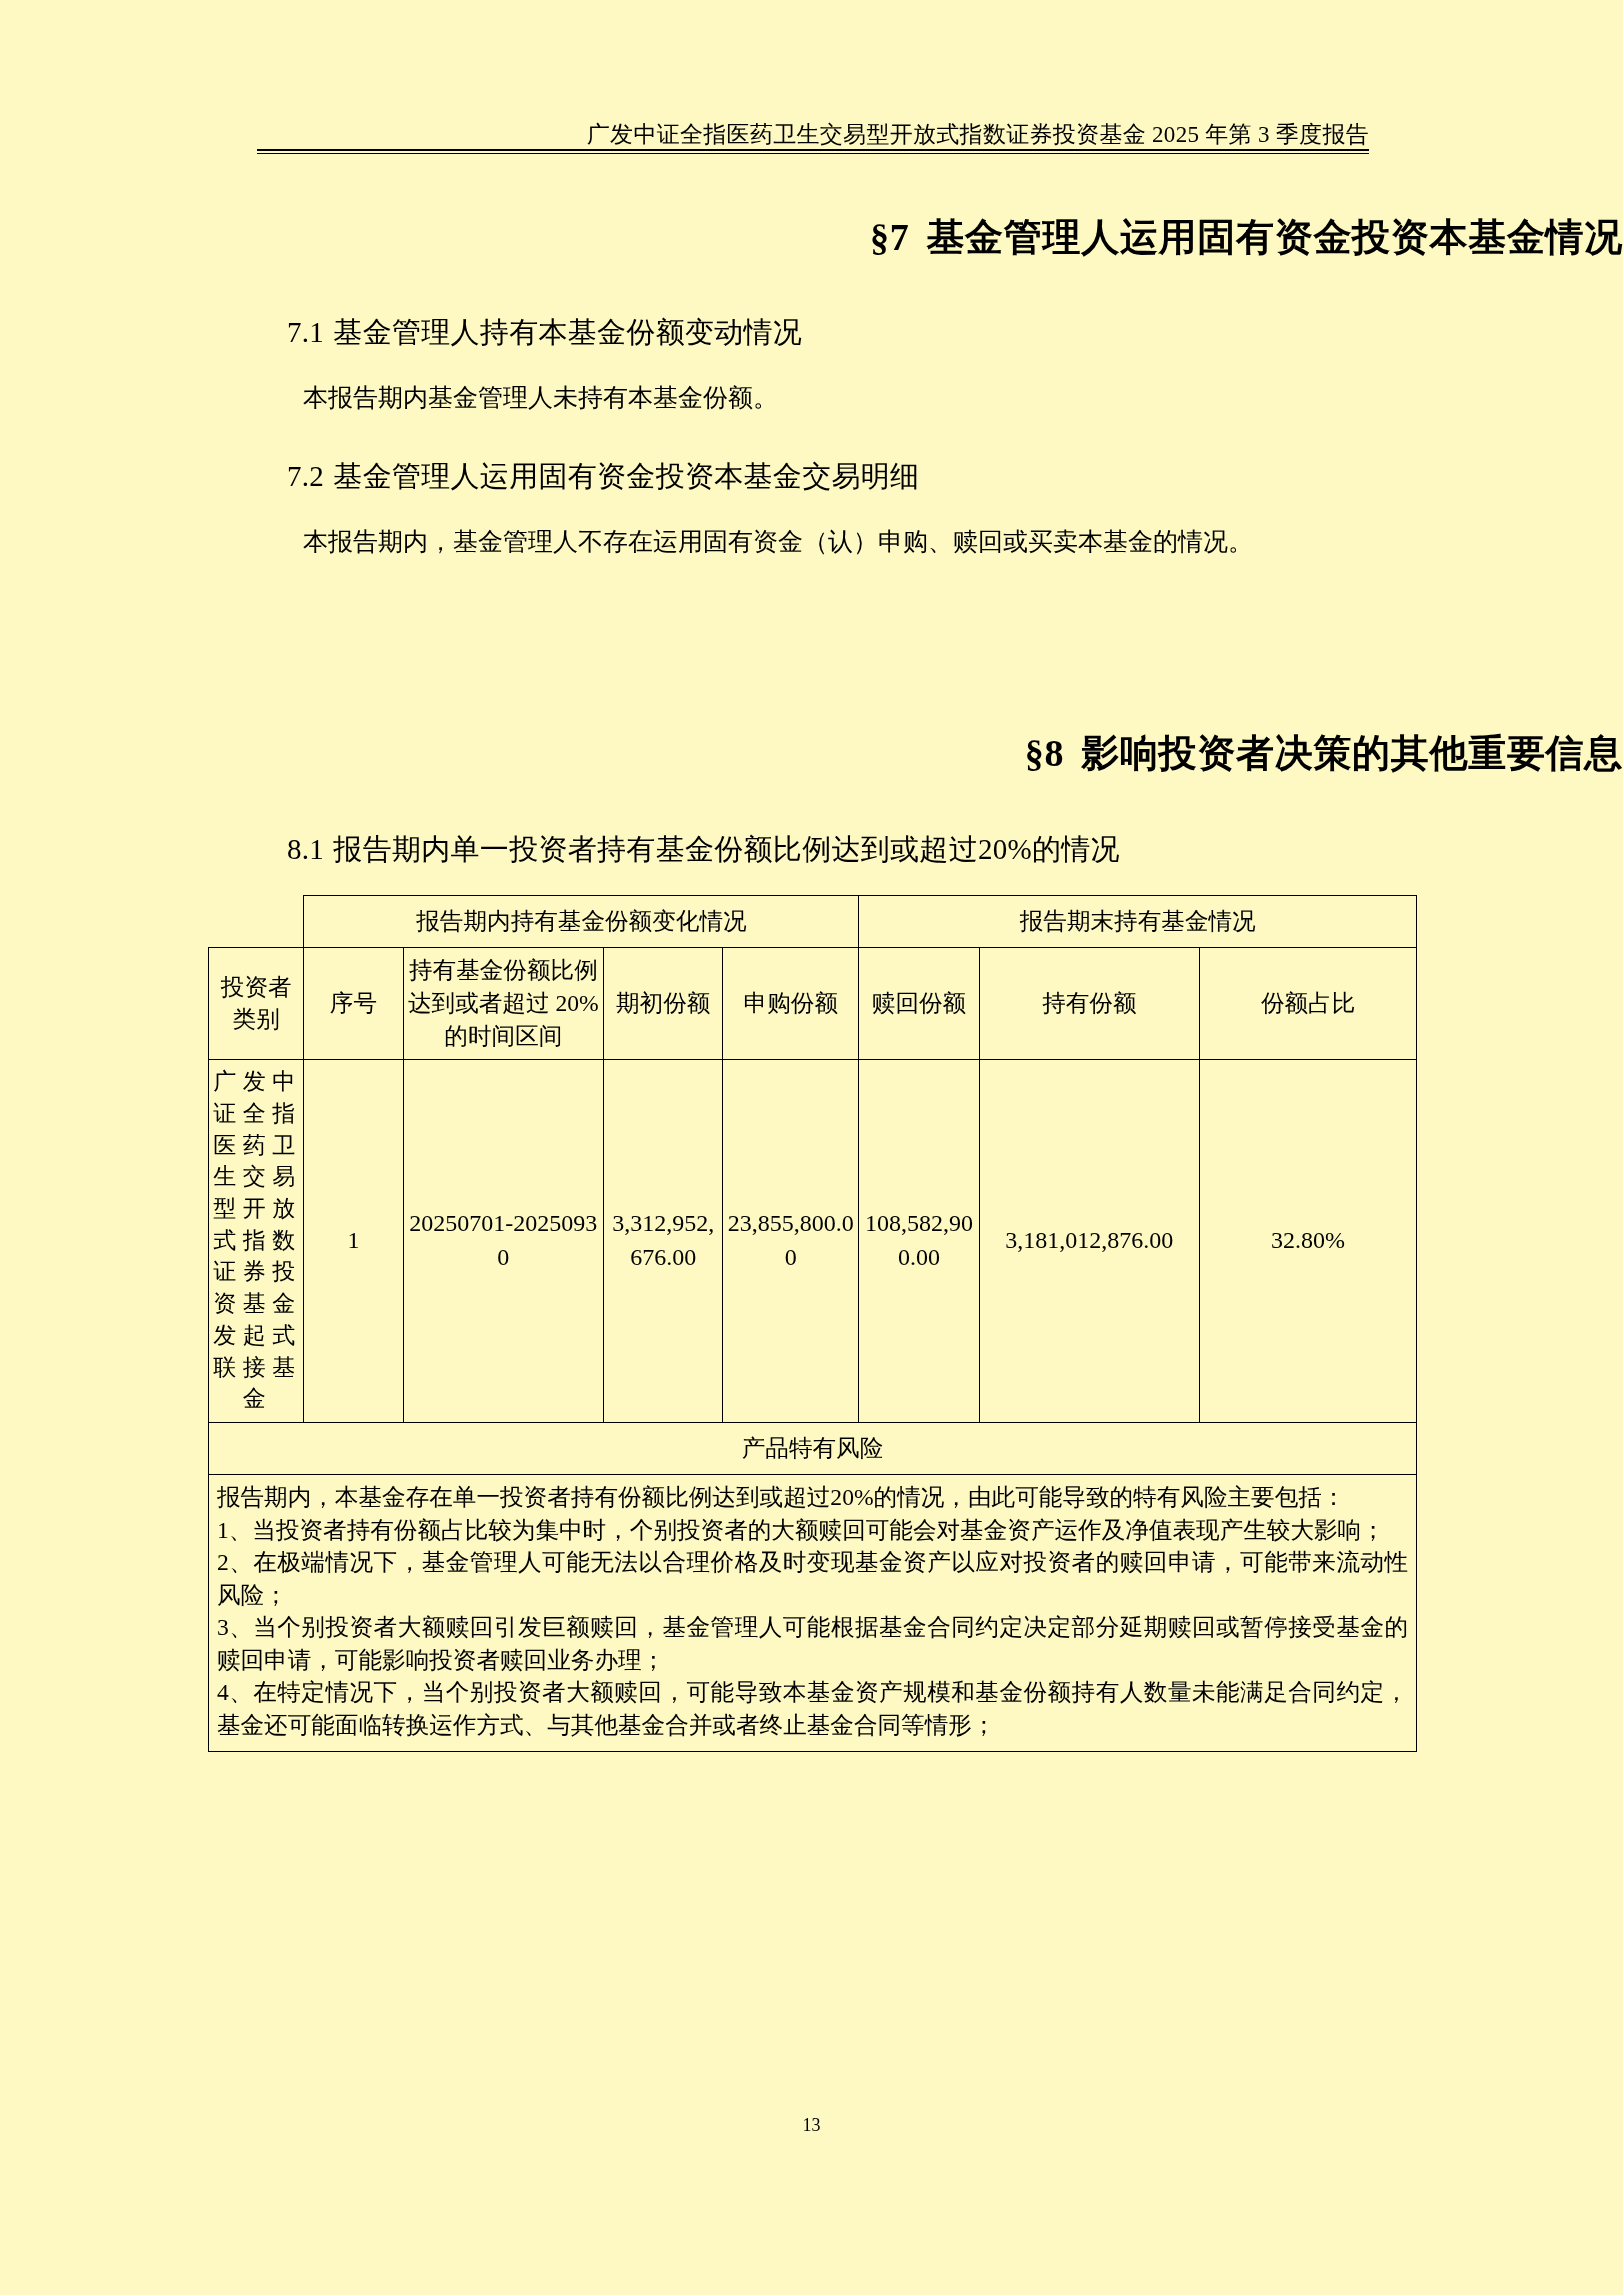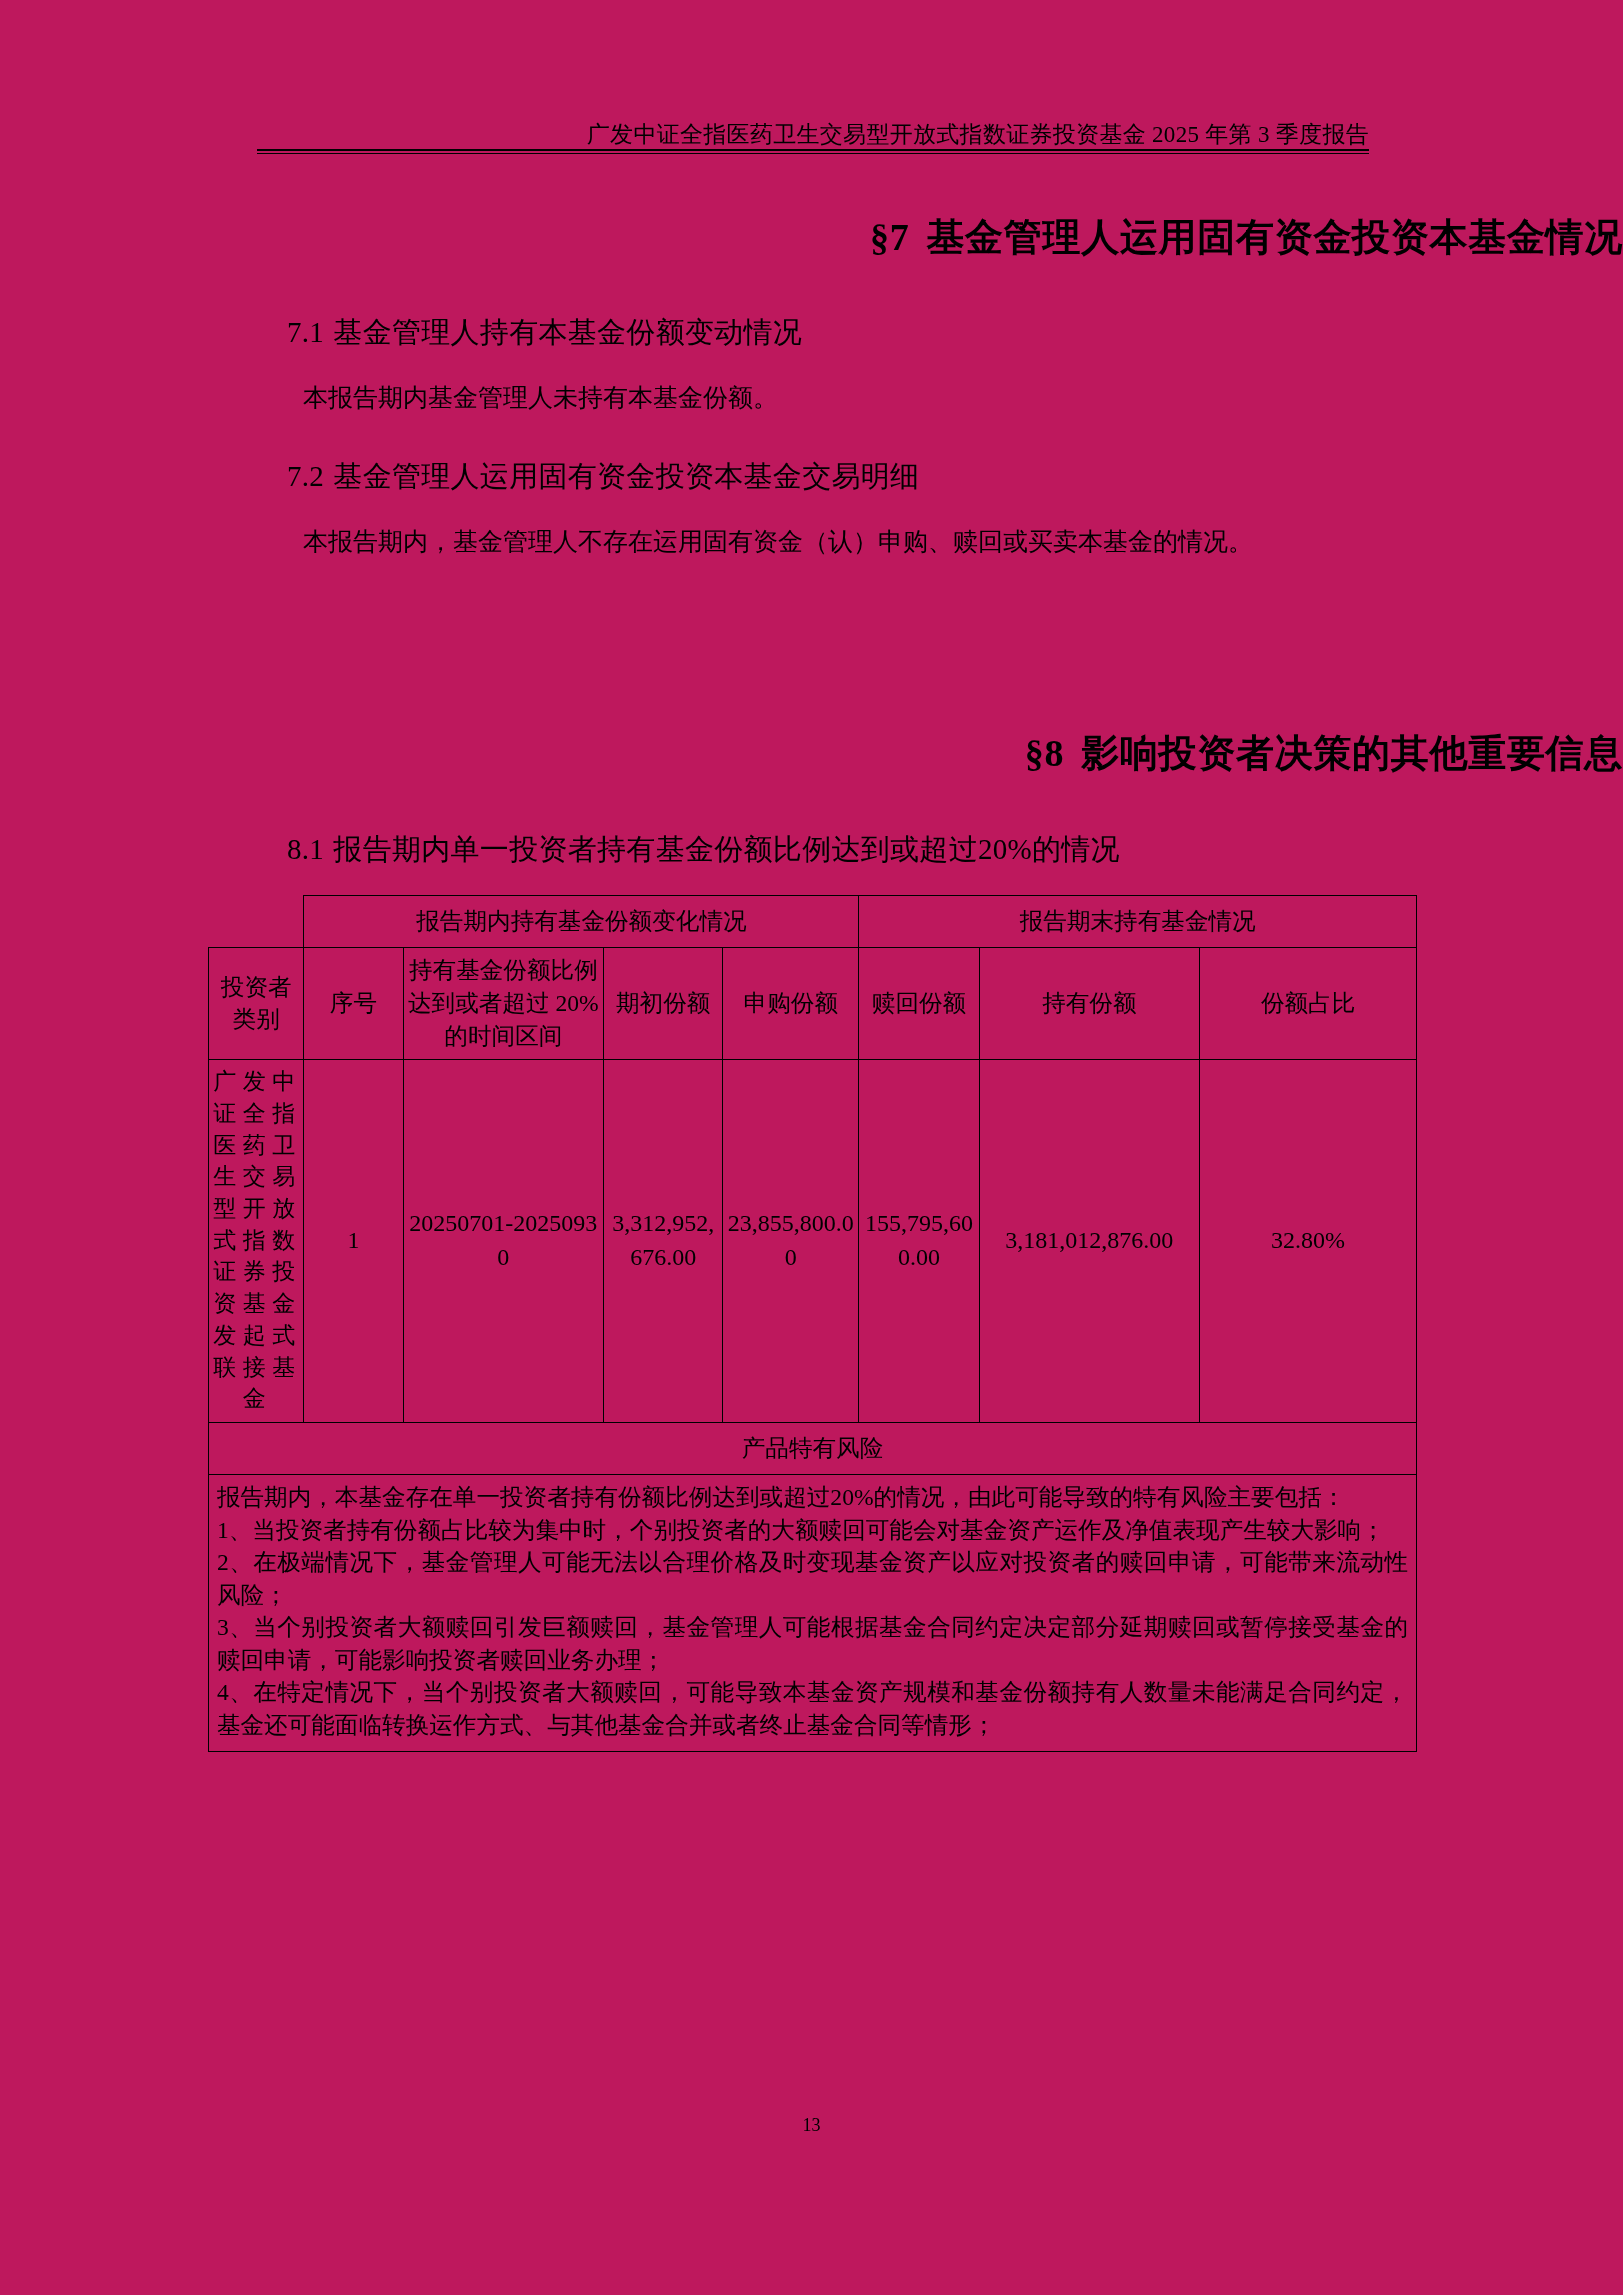--- a/index.html
+++ b/index.html
@@ -5,21 +5,21 @@
 <style>
   html, body {
     margin: 0;
     padding: 0;
     background: #ffffff;
   }
   .page {
     position: relative;
     width: 1623px;
     height: 2295px;
-    background: #be185d;
+    background: #fef9c3;
     font-family: "Liberation Serif", "DejaVu Serif", serif;
     color: #000000;
     box-sizing: border-box;
     overflow: hidden;
   }
   
   .running-header {
     position: absolute;
     left: 257px;
     top: 119px;
@@ -206,21 +206,21 @@
         <td class="col-head">赎回份额</td>
         <td class="col-head">持有份额</td>
         <td class="col-head">份额占比</td>
       </tr>
       <tr>
         <td class="cat-cell">广发中证全指医药卫生交易型开放式指数证券投资基金发起式联接基金</td>
         <td class="num-cell">1</td>
         <td class="num-cell">20250701-20250930</td>
         <td class="num-cell">3,312,952,676.00</td>
         <td class="num-cell">23,855,800.00</td>
-        <td class="num-cell">155,795,600.00</td>
+        <td class="num-cell">108,582,900.00</td>
         <td class="num-cell">3,181,012,876.00</td>
         <td class="num-cell">32.80%</td>
       </tr>
       <tr>
         <td class="risk-title-cell" colspan="8">产品特有风险</td>
       </tr>
       <tr>
         <td class="risk-body-cell" colspan="8">
           <p>报告期内，本基金存在单一投资者持有份额比例达到或超过20%的情况，由此可能导致的特有风险主要包括：</p>
           <p>1、当投资者持有份额占比较为集中时，个别投资者的大额赎回可能会对基金资产运作及净值表现产生较大影响；</p>

